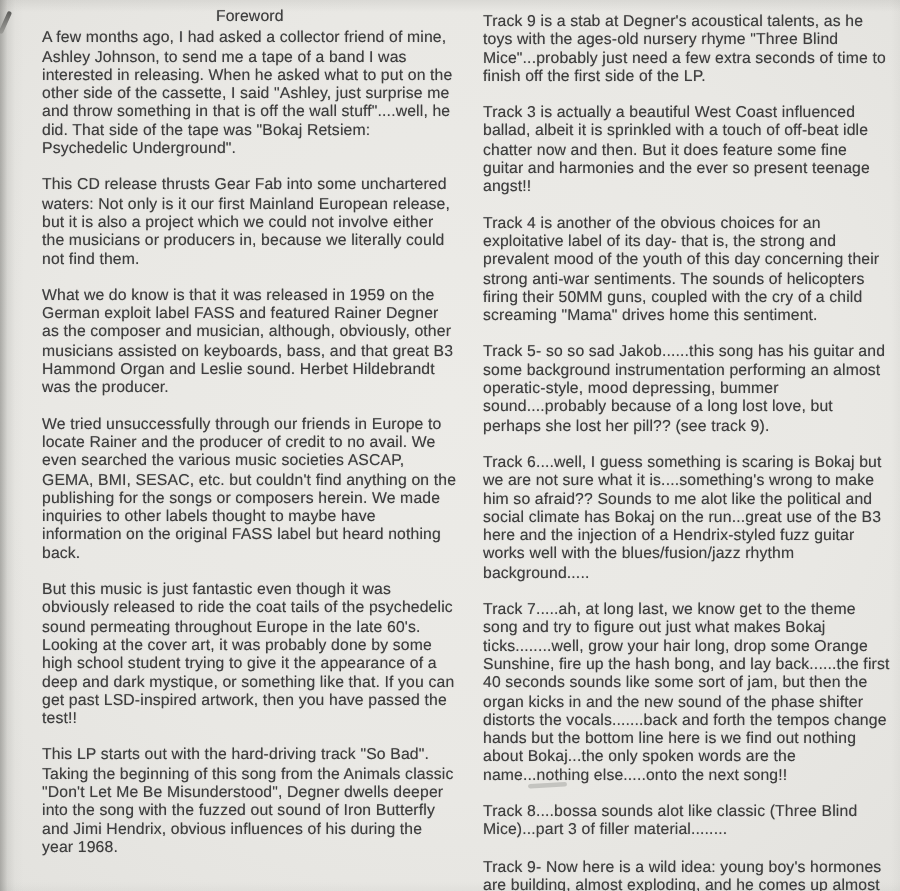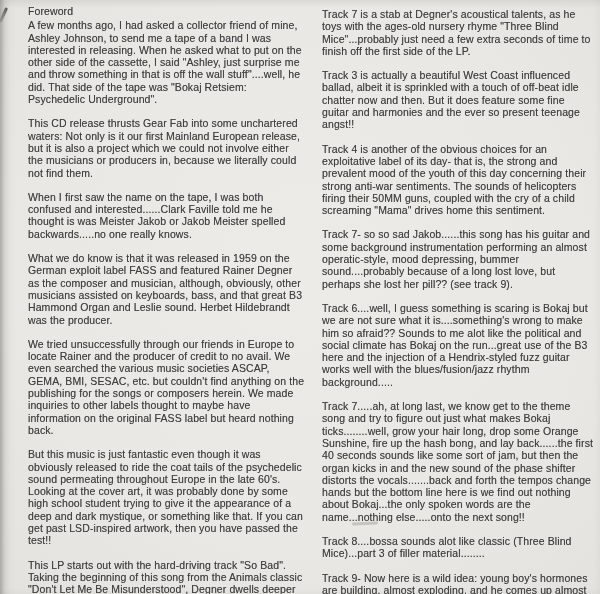--- a/index.html
+++ b/index.html
@@ -58,49 +58,48 @@
     left: 28px;
     width: 277px;
     top: 5px;
   }
   .col-right {
     left: 322px;
     width: 272px;
     top: 8px;
   }
   .heading {
-    text-align: left;
+    text-align: center;
     margin: 0 0 2px 0;
     font-size: 10.5px;
     font-weight: normal;
   }
   .para {
     margin: 0 0 12px 0;
   }
 </style>
 </head>
 <body>
 
 <div class="paper"></div>
 <div class="scratch"></div>
 <div class="smudge"></div>
 
 <div class="col col-left">
   <p class="heading">Foreword</p>
   <p class="para">A few months ago, I had asked a collector friend of mine, Ashley Johnson, to send me a tape of a band I was interested in releasing. When he asked what to put on the other side of the cassette, I said "Ashley, just surprise me and throw something in that is off the wall stuff"....well, he did. That side of the tape was "Bokaj Retsiem: Psychedelic Underground".</p>
   <p class="para">This CD release thrusts Gear Fab into some unchartered waters: Not only is it our first Mainland European release, but it is also a project which we could not involve either the musicians or producers in, because we literally could not find them.</p>
-  <p class="para">When I first saw the name on the tape, I was both confused and interested......Clark Faville told me he thought is was Meister Jakob or Jakob Meister spelled backwards.....no one really knows.</p>
   <p class="para">What we do know is that it was released in 1959 on the German exploit label FASS and featured Rainer Degner as the composer and musician, although, obviously, other musicians assisted on keyboards, bass, and that great B3 Hammond Organ and Leslie sound. Herbet Hildebrandt was the producer.</p>
   <p class="para">We tried unsuccessfully through our friends in Europe to locate Rainer and the producer of credit to no avail. We even searched the various music societies ASCAP, GEMA, BMI, SESAC, etc. but couldn't find anything on the publishing for the songs or composers herein. We made inquiries to other labels thought to maybe have information on the original FASS label but heard nothing back.</p>
   <p class="para">But this music is just fantastic even though it was obviously released to ride the coat tails of the psychedelic sound permeating throughout Europe in the late 60's. Looking at the cover art, it was probably done by some high school student trying to give it the appearance of a deep and dark mystique, or something like that. If you can get past LSD-inspired artwork, then you have passed the test!!</p>
   <p class="para">This LP starts out with the hard-driving track "So Bad". Taking the beginning of this song from the Animals classic "Don't Let Me Be Misunderstood", Degner dwells deeper into the song with the fuzzed out sound of Iron Butterfly and Jimi Hendrix, obvious influences of his during the year 1968.</p>
 </div>
 
 <div class="col col-right">
-  <p class="para">Track 7 is a stab at Degner's acoustical talents, as he toys with the ages-old nursery rhyme "Three Blind Mice"...probably just need a few extra seconds of time to finish off the first side of the LP.</p>
+  <p class="para">Track 9 is a stab at Degner's acoustical talents, as he toys with the ages-old nursery rhyme "Three Blind Mice"...probably just need a few extra seconds of time to finish off the first side of the LP.</p>
   <p class="para">Track 3 is actually a beautiful West Coast influenced ballad, albeit it is sprinkled with a touch of off-beat idle chatter now and then. But it does feature some fine guitar and harmonies and the ever so present teenage angst!!</p>
   <p class="para">Track 4 is another of the obvious choices for an exploitative label of its day- that is, the strong and prevalent mood of the youth of this day concerning their strong anti-war sentiments. The sounds of helicopters firing their 50MM guns, coupled with the cry of a child screaming "Mama" drives home this sentiment.</p>
-  <p class="para">Track 7- so so sad Jakob......this song has his guitar and some background instrumentation performing an almost operatic-style, mood depressing, bummer sound....probably because of a long lost love, but perhaps she lost her pill?? (see track 9).</p>
+  <p class="para">Track 5- so so sad Jakob......this song has his guitar and some background instrumentation performing an almost operatic-style, mood depressing, bummer sound....probably because of a long lost love, but perhaps she lost her pill?? (see track 9).</p>
   <p class="para">Track 6....well, I guess something is scaring is Bokaj but we are not sure what it is....something's wrong to make him so afraid?? Sounds to me alot like the political and social climate has Bokaj on the run...great use of the B3 here and the injection of a Hendrix-styled fuzz guitar works well with the blues/fusion/jazz rhythm background.....</p>
   <p class="para">Track 7.....ah, at long last, we know get to the theme song and try to figure out just what makes Bokaj ticks........well, grow your hair long, drop some Orange Sunshine, fire up the hash bong, and lay back......the first 40 seconds sounds like some sort of jam, but then the organ kicks in and the new sound of the phase shifter distorts the vocals.......back and forth the tempos change hands but the bottom line here is we find out nothing about Bokaj...the only spoken words are the name...nothing else.....onto the next song!!</p>
   <p class="para">Track 8....bossa sounds alot like classic (Three Blind Mice)...part 3 of filler material........</p>
   <p class="para">Track 9- Now here is a wild idea: young boy's hormones are building, almost exploding, and he comes up almost worshiping the Birth Control Pill?? Just a little pill can kill, so you don't have to worry when you, um, um, do a girl?? The</p>
 </div>
 
 </body></html>

